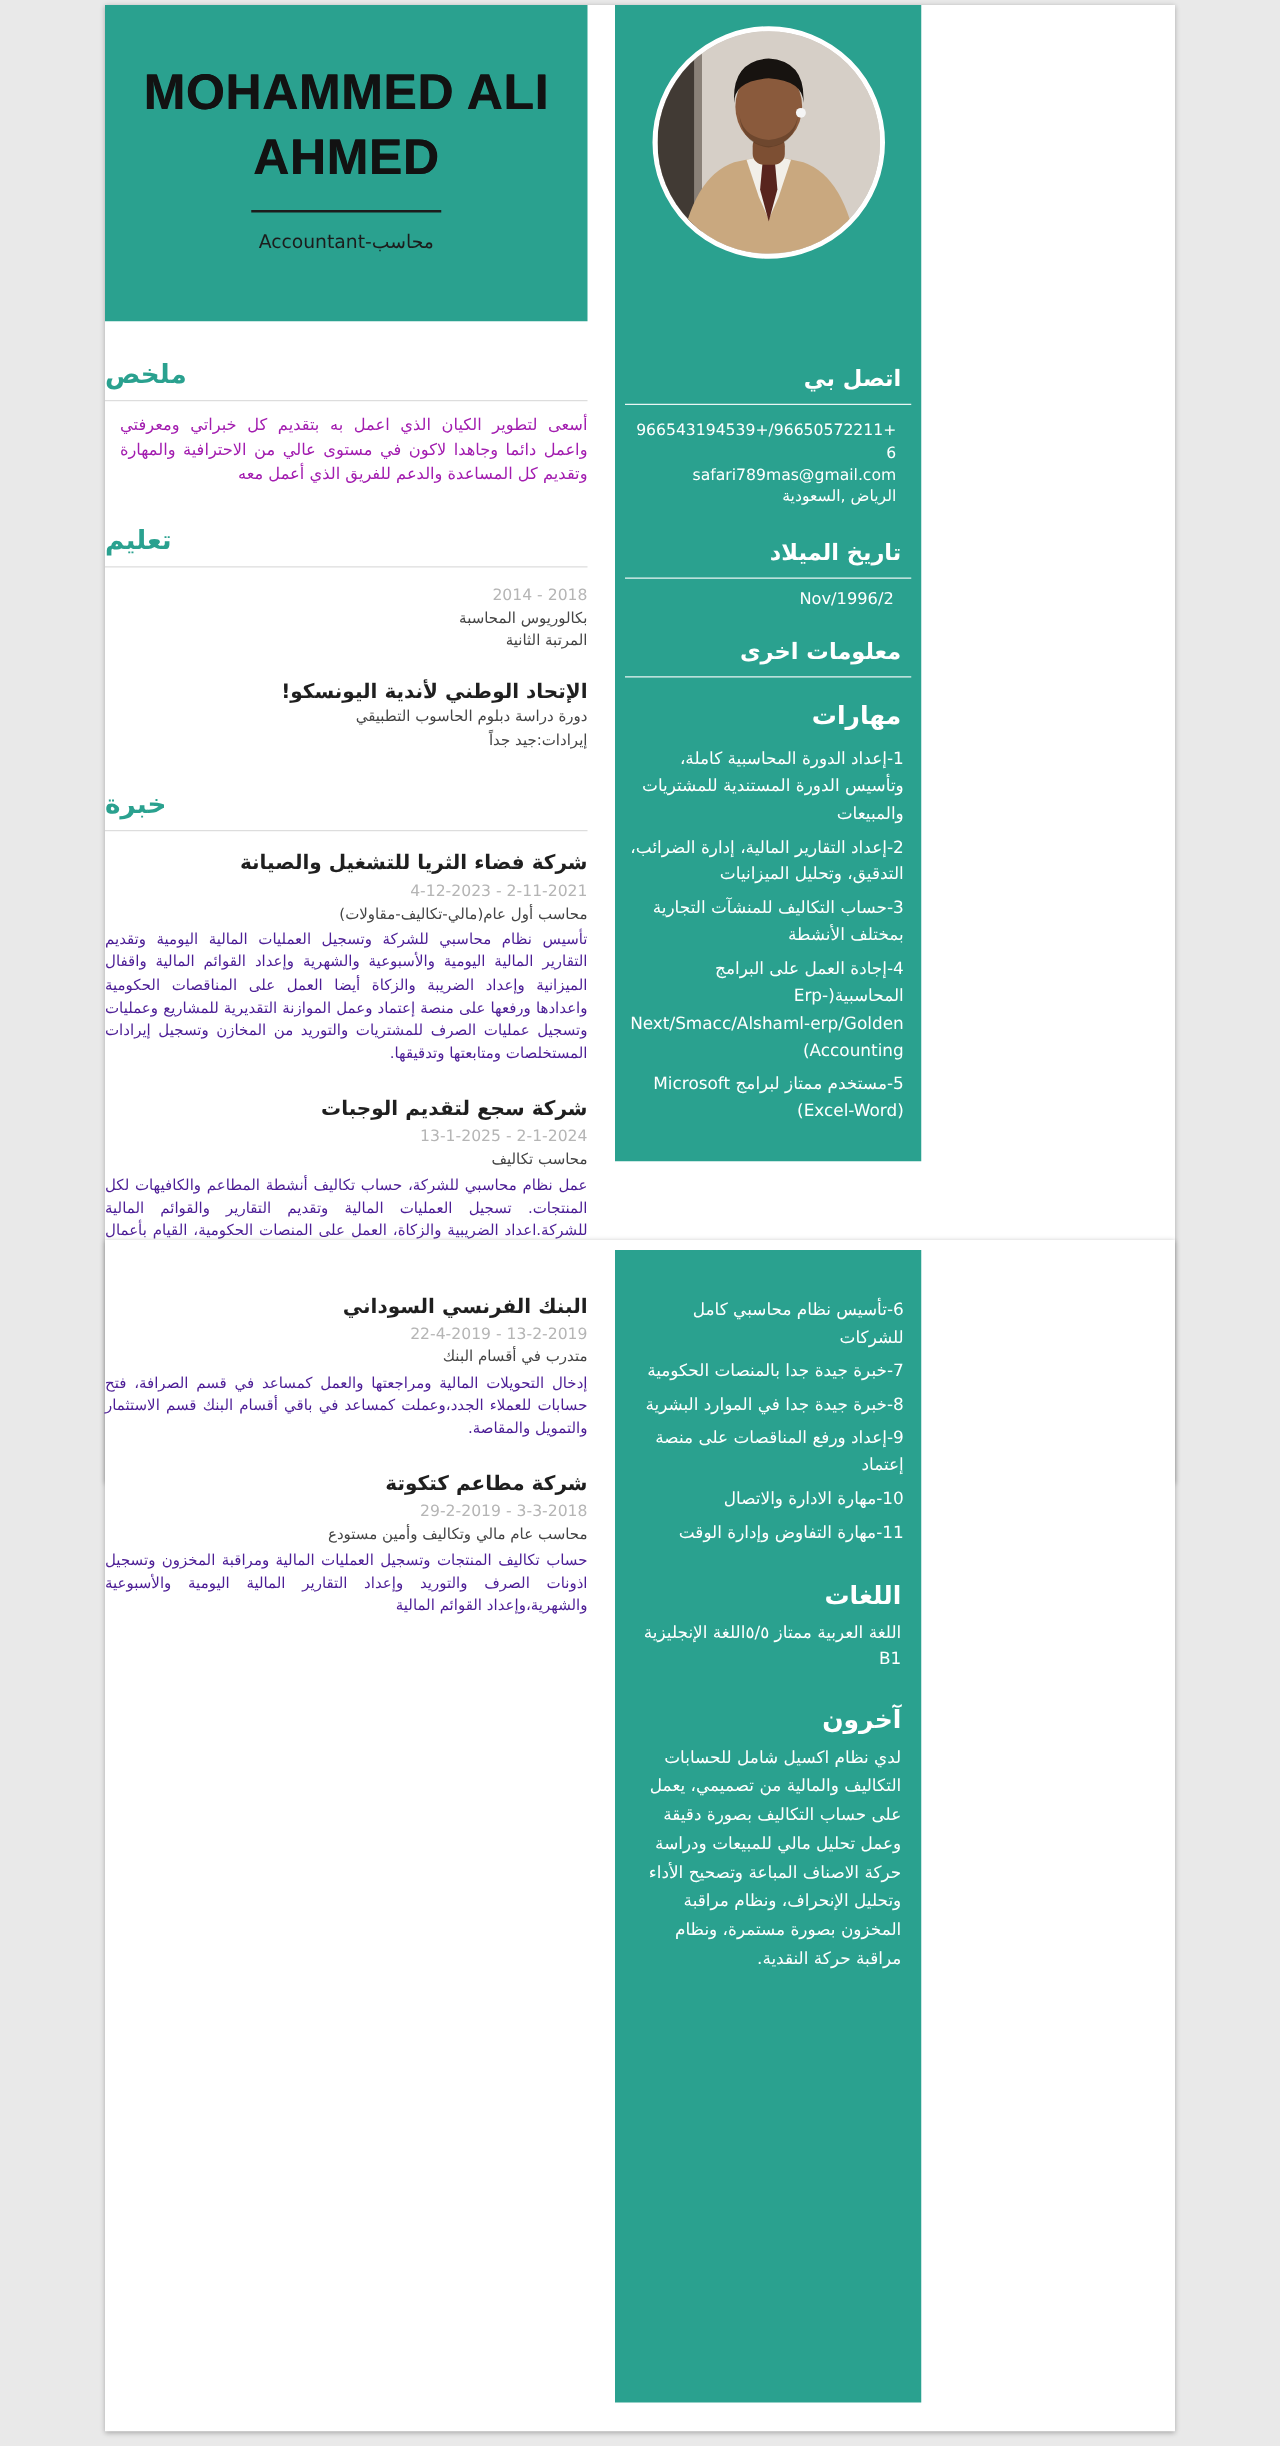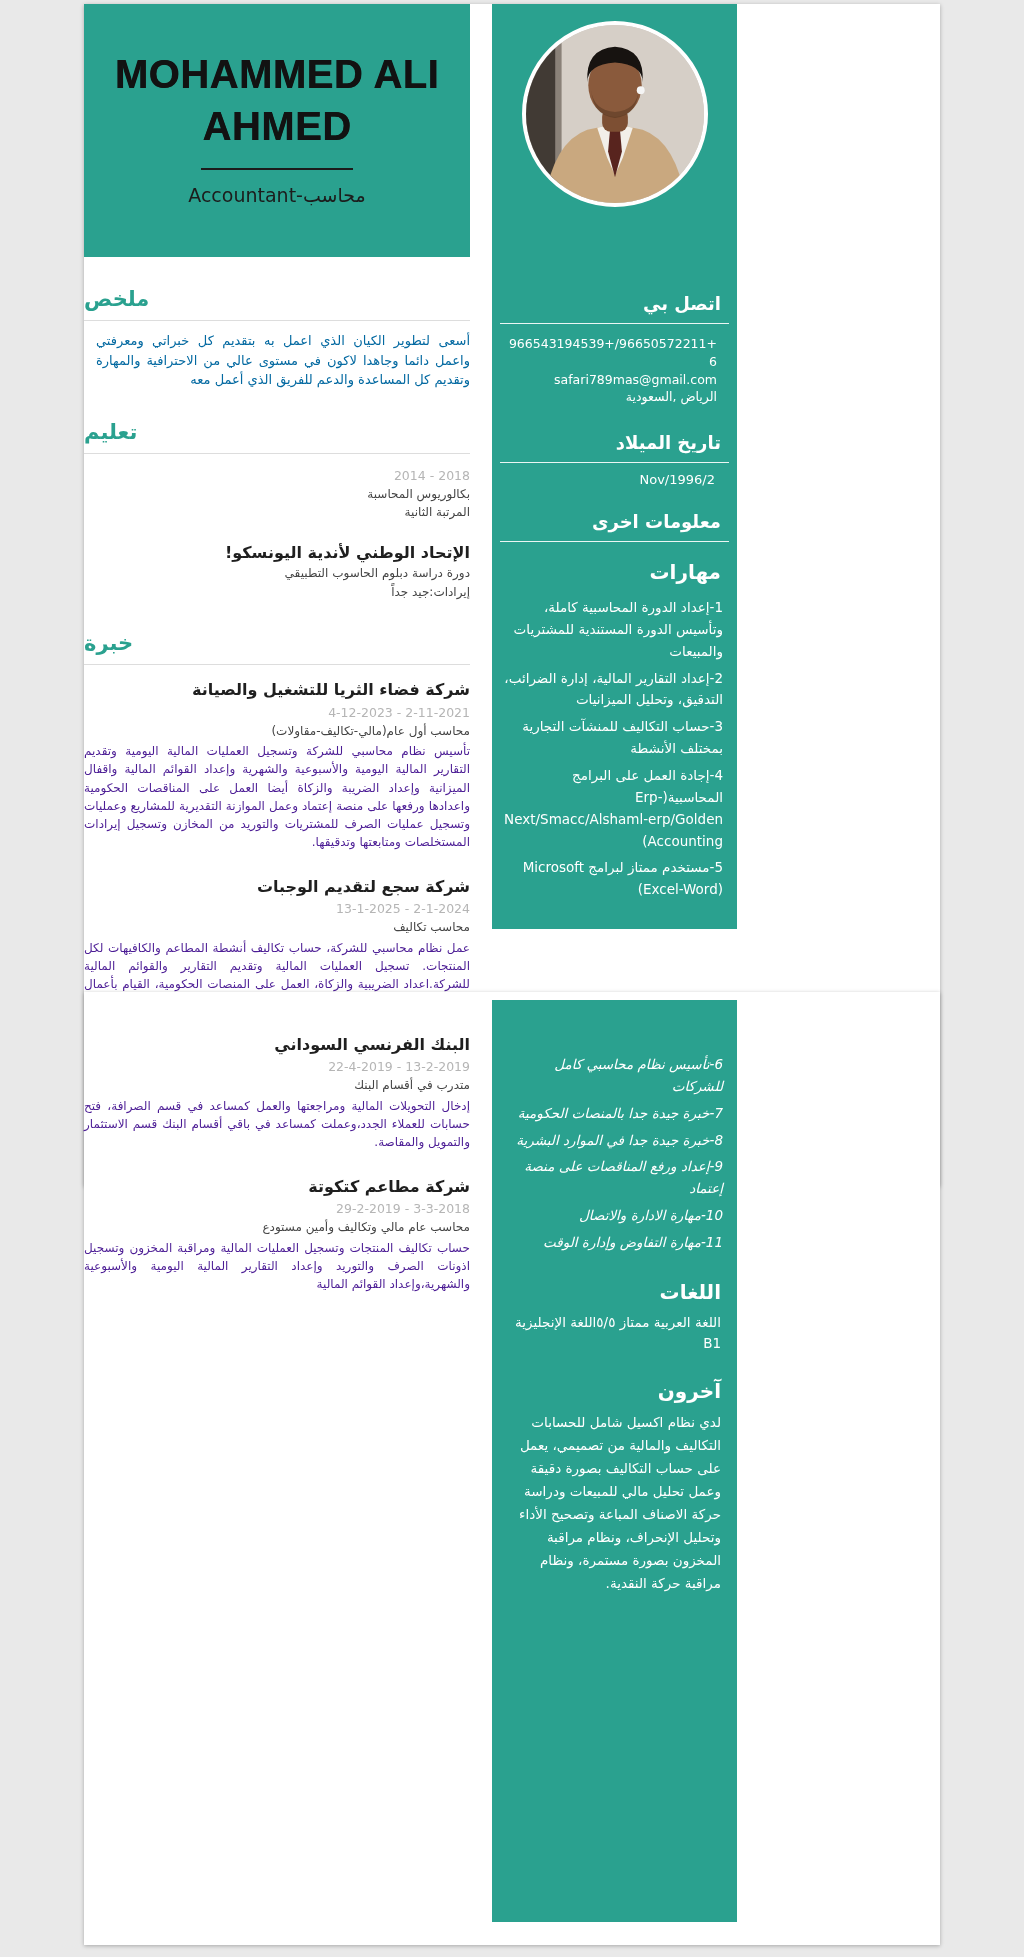--- a/index.html
+++ b/index.html
@@ -34,29 +34,29 @@
 
   
   .name-block { height: 253px; background: var(--teal); text-align: center; padding-top: 44px; direction: ltr; }
   .name {
     font-family: "Liberation Sans", "DejaVu Sans", sans-serif;
     font-weight: 700; font-size: 40px; line-height: 1.3;
     color: #121212; letter-spacing: .5px; text-shadow: .4px 0 0 #121212;
     padding: 0 8px;
   }
   .name-divider { width: 152px; height: 2px; background: #1c1c1c; margin: 16px auto 14px; }
-  .subtitle { font-size: 19px; color: #1c1c1c; direction: rtl; }
+  .subtitle { font-size: 15px; color: #1c1c1c; direction: rtl; }
 
   
   .sec-heading {
     color: var(--teal); font-size: 21px; font-weight: 700;
     margin-top: 30px; padding-bottom: 9px;
     border-bottom: 1px solid #ddd; text-align: left;
   }
-  .body-text { font-size: 13px; color: #0369a1; line-height: 1.5; text-align: justify; margin-top: 10px; padding-left: 12px; }
+  .body-text { font-size: 13px; color: #a21caf; line-height: 1.5; text-align: justify; margin-top: 10px; padding-left: 12px; }
   .edu-entry { margin-top: 14px; }
   .edu-entry + .edu-entry { margin-top: 20px; }
   .xp-entry { margin-top: 14px; }
   .xp-entry + .xp-entry { margin-top: 24px; }
   .entry-title { font-size: 16px; font-weight: 700; color: #1f1f1f; line-height: 1.4; }
   .entry-date { font-size: 12.5px; color: #b5b5b5; margin: 3px 0 2px; }
   .entry-line, .entry-role { font-size: 12px; color: #454545; line-height: 1.55; }
   .entry-desc { font-size: 12px; color: #4c1d95; line-height: 1.52; text-align: justify; margin-top: 2px; }
   .page-num { position: absolute; bottom: 6px; right: 216px; font-size: 15px; color: #a9a9a9; direction: ltr; }
 
@@ -77,21 +77,21 @@
   .mt-dob { margin-top: 26px; }
   .mt-other { margin-top: 24px; }
   .contact-lines { padding: 11px 20px 0 2px; font-size: 12.5px; line-height: 1.42; text-align: right; }
   .nowrap { white-space: nowrap; }
   .side-value { font-size: 13px; text-align: right; padding: 9px 22px 0 8px; }
   .skills-heading { font-size: 20px; font-weight: 700; text-align: right; margin: 18px 16px 0; }
   .lang-heading { margin-top: 26px; }
   .others-heading { margin-top: 24px; }
   .skills { font-size: 13.5px; line-height: 1.62; padding: 13px 14px 0 12px; text-align: right; }
   .skill { margin-bottom: 5px; }
-  .skills2 { padding-top: 54px; font-style: italic; }
+  .skills2 { padding-top: 38px; }
   .side-par { font-size: 13.5px; line-height: 1.6; padding: 8px 16px 0 12px; text-align: right; }
   .side-par.others { line-height: 1.7; }
 </style>
 </head>
 <body>
 
 <div class="page" id="page1">
 
   <div class="left-col">
 

